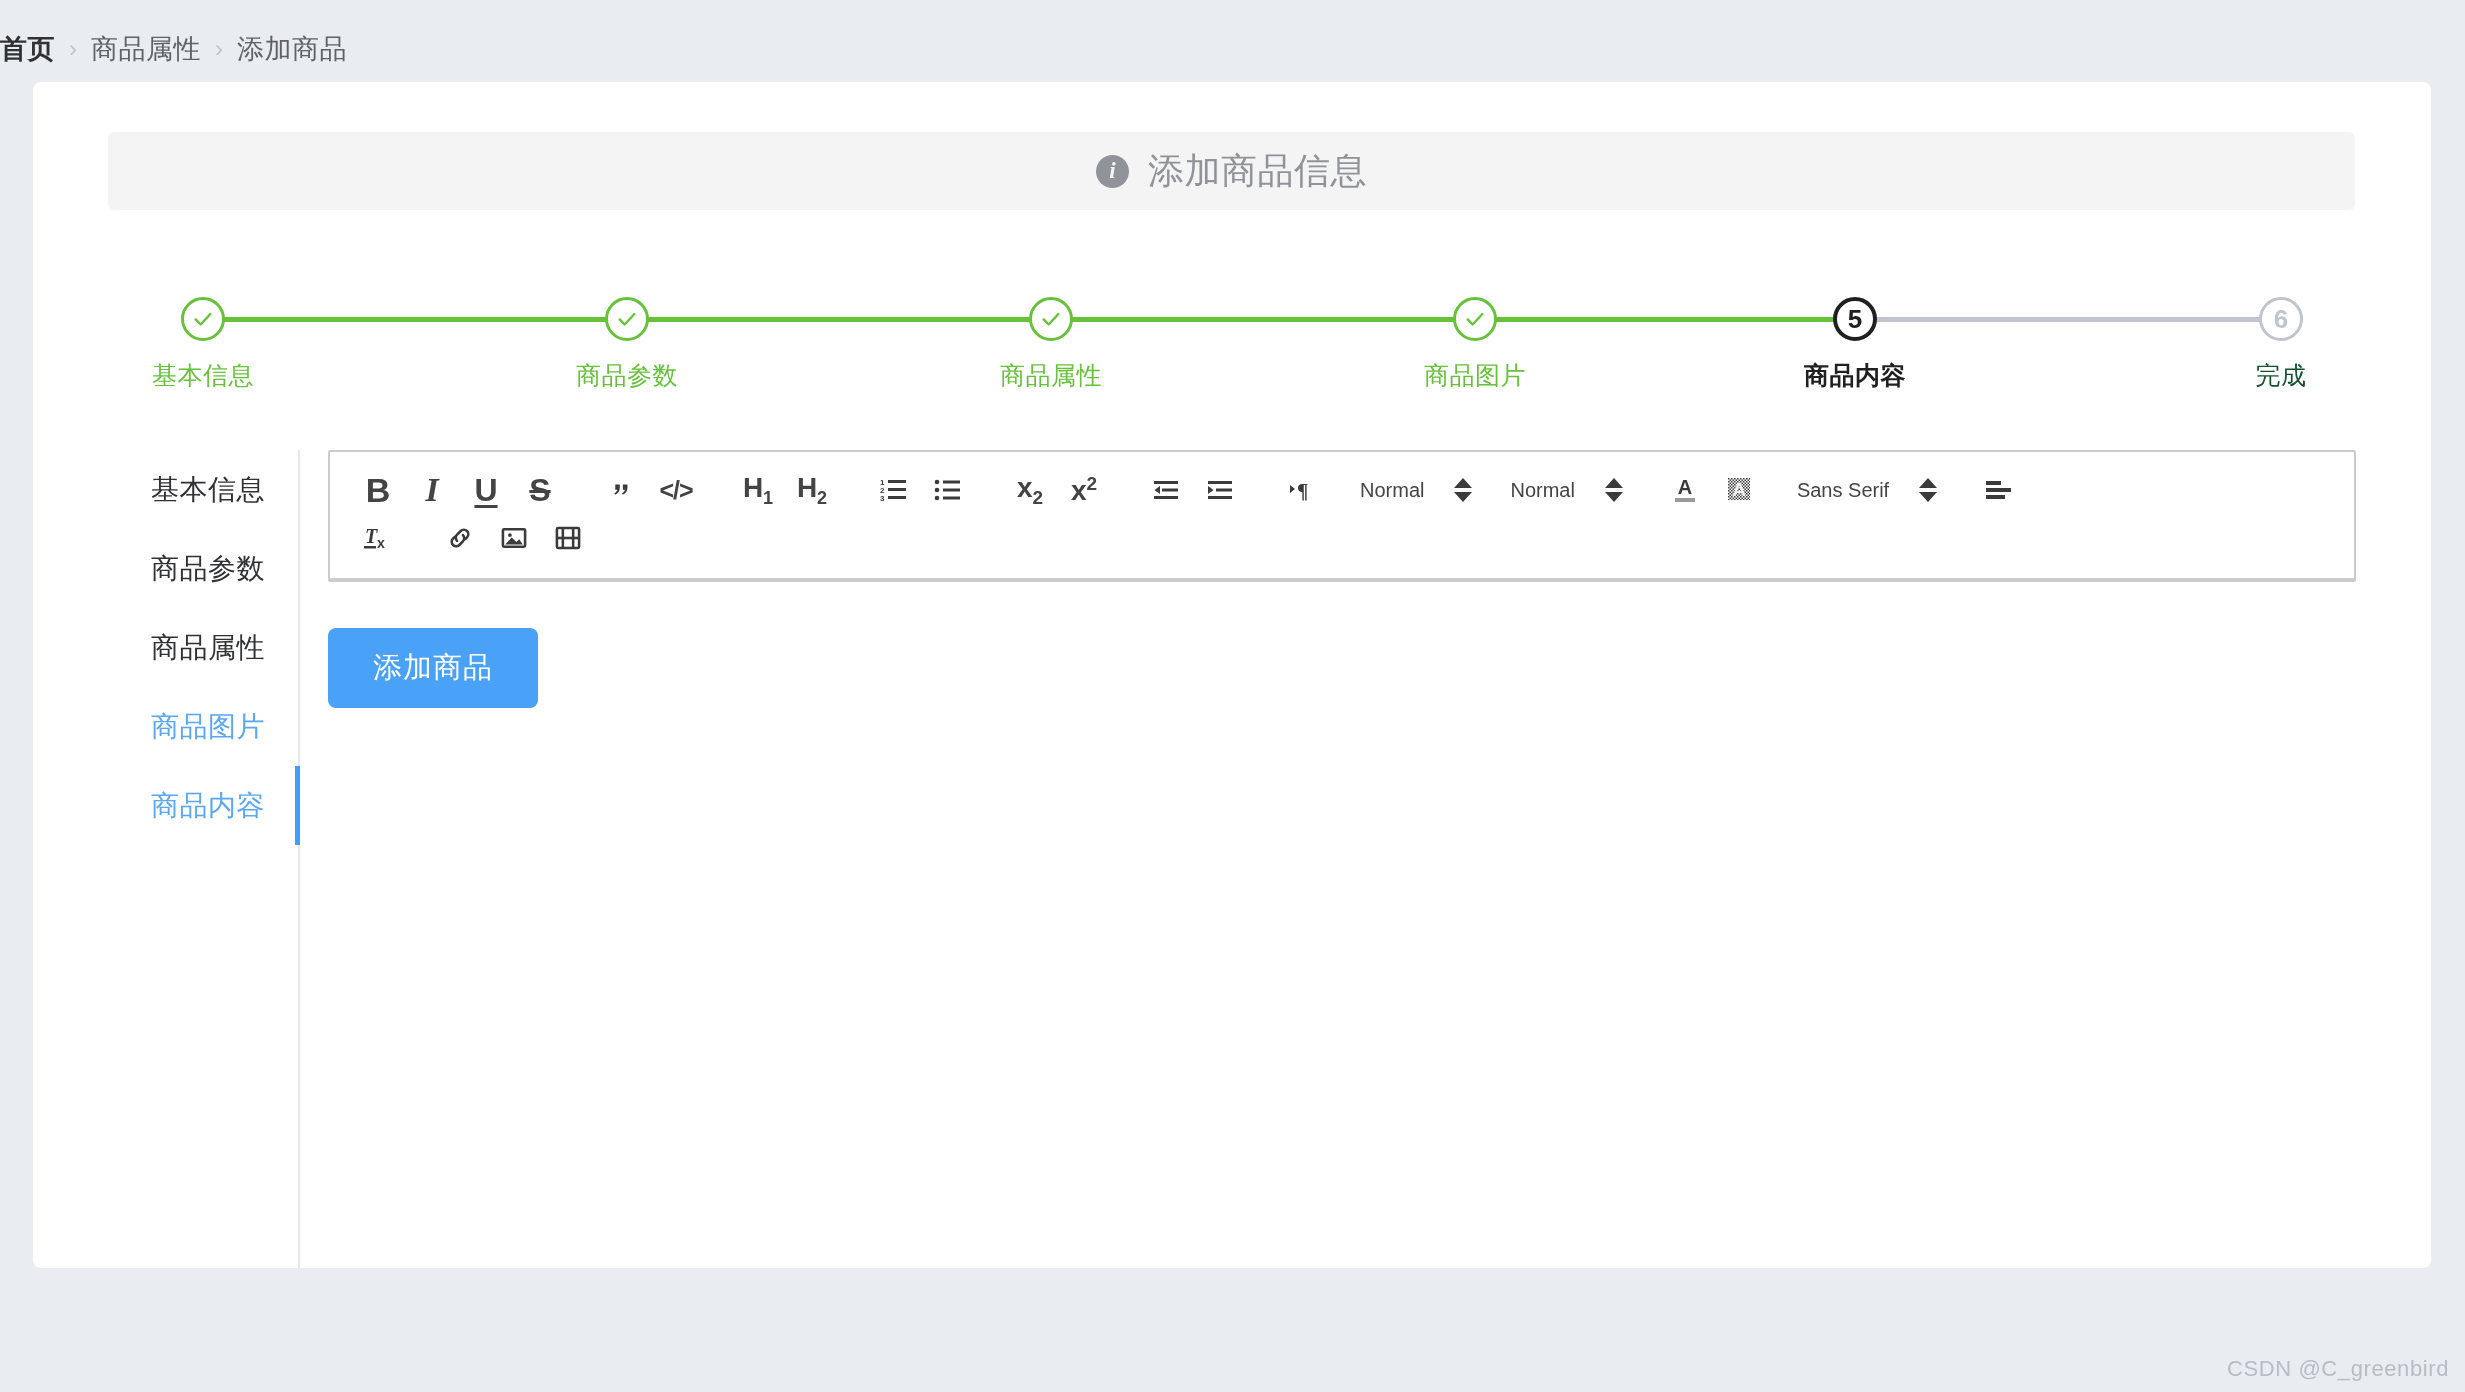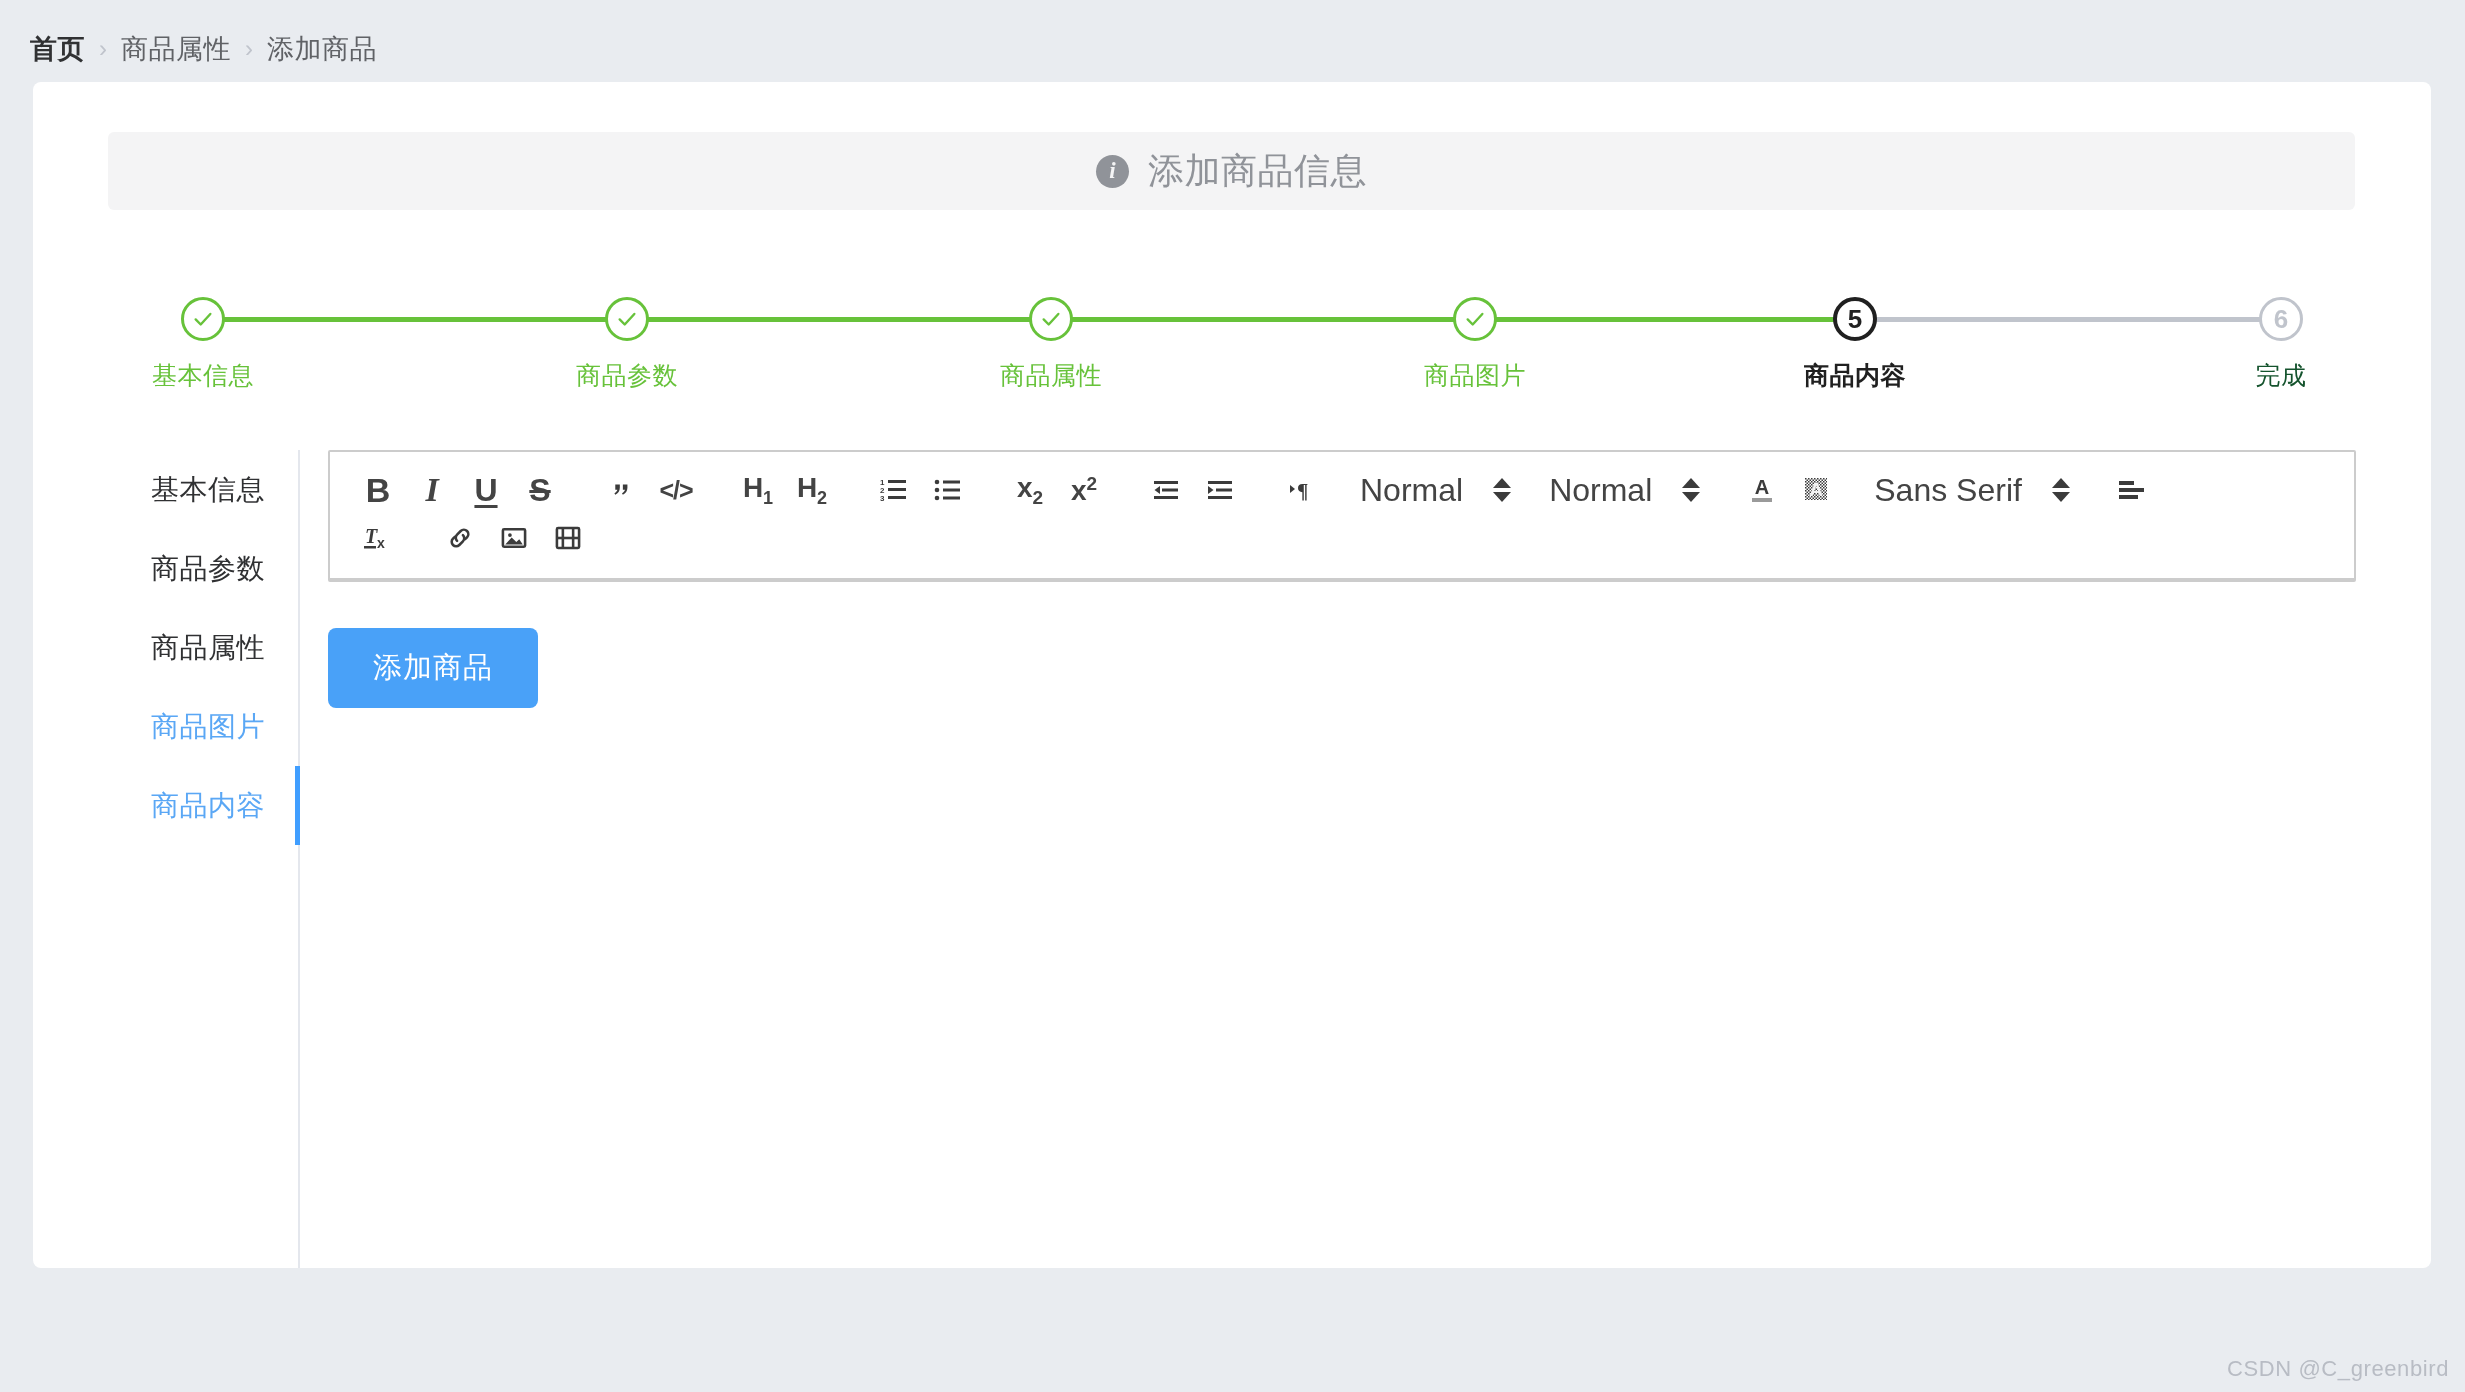--- a/index.html
+++ b/index.html
@@ -14,21 +14,20 @@
     -webkit-font-smoothing: antialiased;
     overflow: hidden;
     position: relative;
   }
 
   
   .breadcrumb {
     height: 98px;
     display: flex;
     align-items: center;
-    padding-left: 30px;
     font-size: 27px;
     box-sizing: border-box;
   }
   .crumb-home {
     color: #303133;
     font-weight: bold;
     letter-spacing: 0.5px;
   }
   .crumb {
     color: #606266;
@@ -241,21 +240,21 @@
 
   .tb-select {
     display: inline-flex;
     align-items: center;
     height: 44px;
     margin-right: 10px;
     cursor: pointer;
     color: #444;
   }
   .tb-select .sel-text {
-    font-size: 32px;
+    font-size: 20px;
     color: #444;
     white-space: nowrap;
   }
   .tb-select .sel-arrows {
     margin-left: 30px;
     display: inline-flex;
     flex-direction: column;
     line-height: 0;
   }
   .tri-up, .tri-down {

